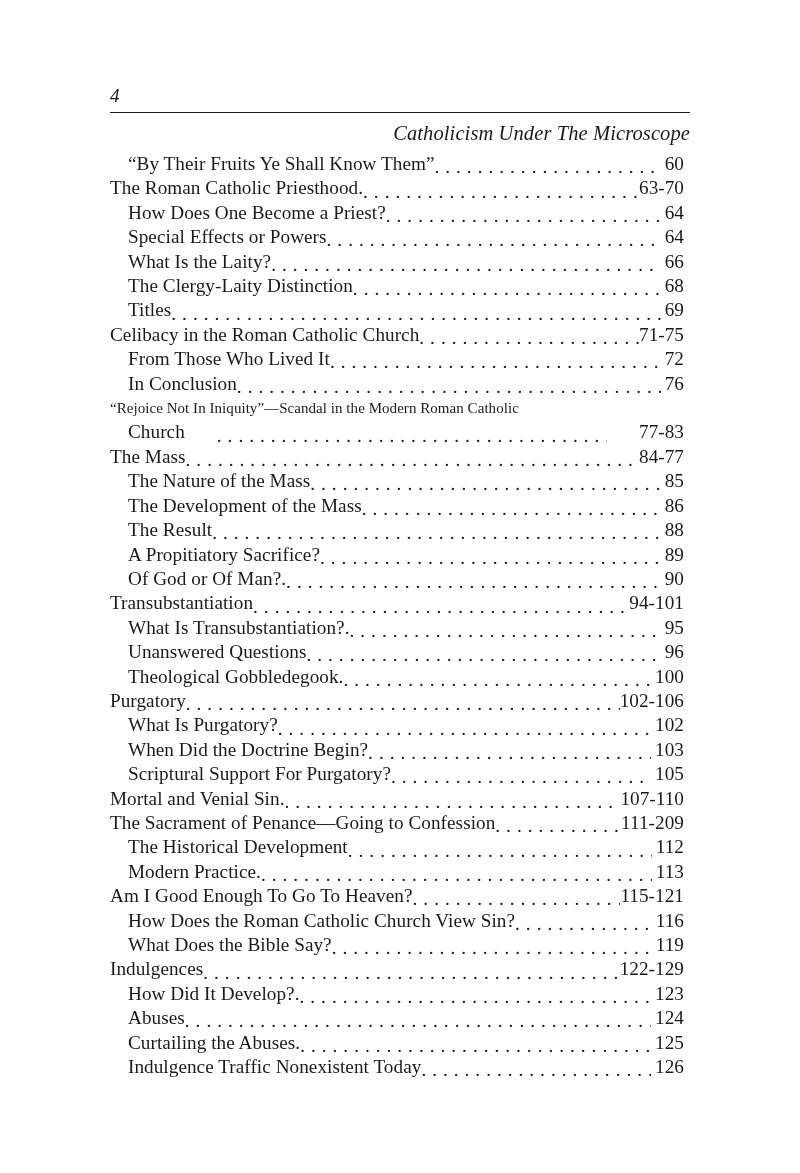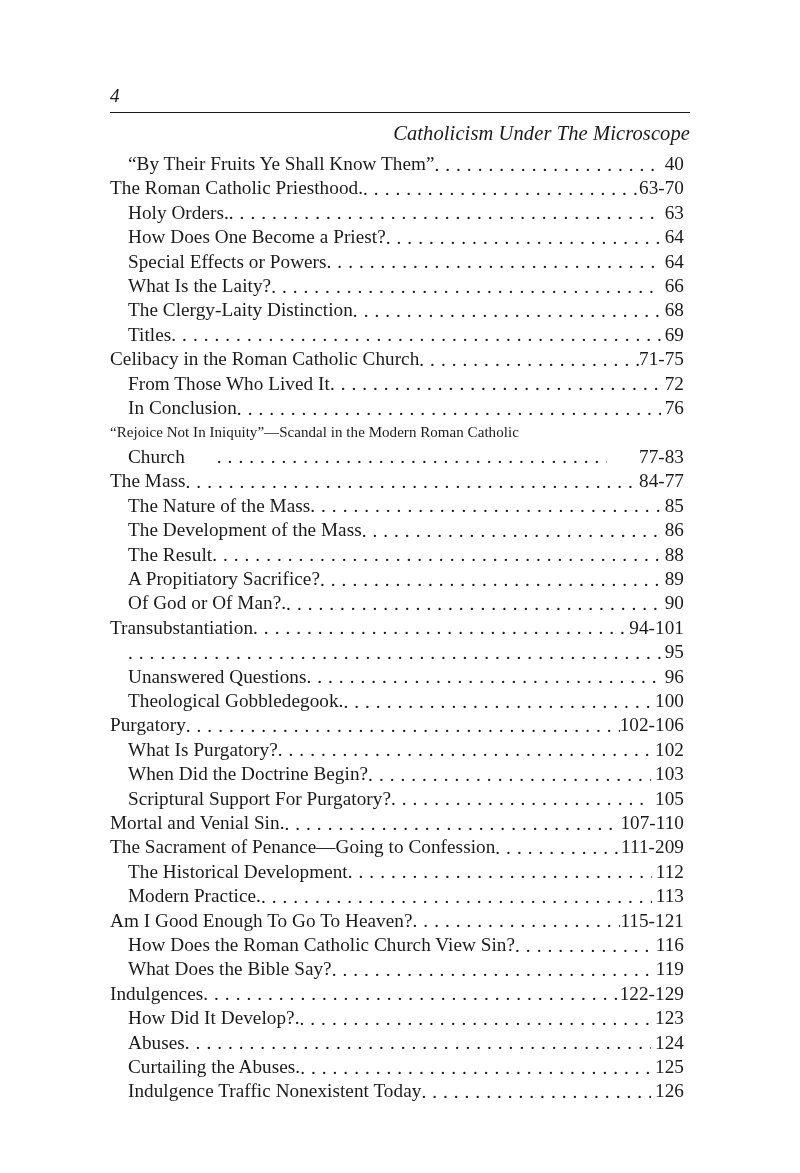--- a/index.html
+++ b/index.html
@@ -65,21 +65,21 @@
   
   .toc {
     position: absolute;
     left: 110px;
     top: 152px;
     width: 574px;
   }
 
   .toc-entry {
     display: flex;
-    align-items: center;
+    align-items: flex-end;
     font-size: 19.2px;
     line-height: 24.4px;
     white-space: nowrap;
     letter-spacing: 0.05px;
   }
   .toc-entry.level-1 {
     padding-left: 18px;
   }
 
   .toc-title {
@@ -135,31 +135,26 @@
   <div class="running-head">
     <div class="folio">4</div>
     <div class="head-title">Catholicism Under The Microscope</div>
   </div>
   <div class="head-rule"></div>
 
   <div class="toc" id="toc-list">
       <div class="toc-entry level-1 gap-after-leader">
         <span class="toc-title">“By Their Fruits Ye Shall Know Them”</span>
         <span class="leader"></span>
-        <span class="toc-page">40</span>
+        <span class="toc-page">60</span>
       </div>
       <div class="toc-entry level-0">
         <span class="toc-title">The Roman Catholic Priesthood.</span>
         <span class="leader"></span>
         <span class="toc-page">63-70</span>
-      </div>
-      <div class="toc-entry level-1 gap-after-leader">
-        <span class="toc-title">Holy Orders.</span>
-        <span class="leader"></span>
-        <span class="toc-page">63</span>
       </div>
       <div class="toc-entry level-1 gap-after-leader">
         <span class="toc-title">How Does One Become a Priest?</span>
         <span class="leader"></span>
         <span class="toc-page">64</span>
       </div>
       <div class="toc-entry level-1 gap-after-leader">
         <span class="toc-title">Special Effects or Powers</span>
         <span class="leader"></span>
         <span class="toc-page">64</span>
@@ -229,20 +224,21 @@
         <span class="toc-title">Of God or Of Man?.</span>
         <span class="leader"></span>
         <span class="toc-page">90</span>
       </div>
       <div class="toc-entry level-0">
         <span class="toc-title">Transubstantiation</span>
         <span class="leader"></span>
         <span class="toc-page">94-101</span>
       </div>
       <div class="toc-entry level-1 gap-after-leader">
+        <span class="toc-title">What Is Transubstantiation?.</span>
         <span class="leader"></span>
         <span class="toc-page">95</span>
       </div>
       <div class="toc-entry level-1 gap-after-leader">
         <span class="toc-title">Unanswered Questions</span>
         <span class="leader"></span>
         <span class="toc-page">96</span>
       </div>
       <div class="toc-entry level-1 gap-after-leader">
         <span class="toc-title">Theological Gobbledegook.</span>

